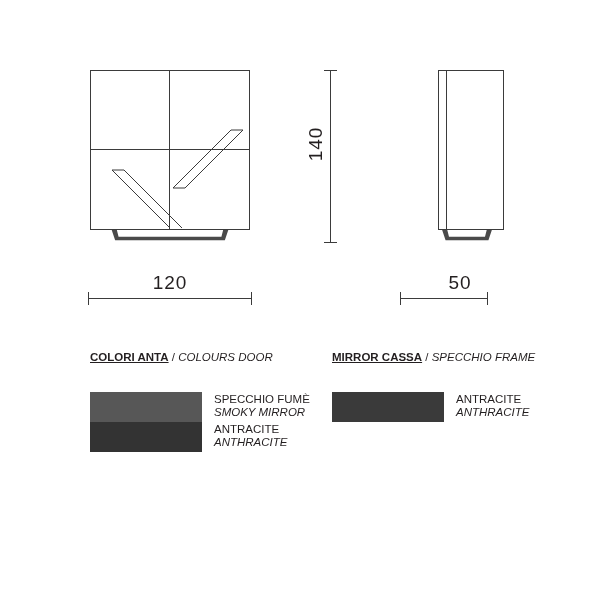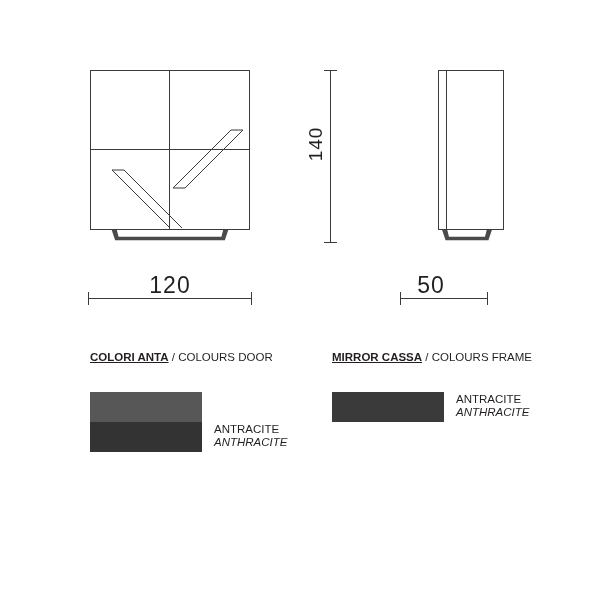--- a/index.html
+++ b/index.html
@@ -170,47 +170,48 @@
     top: -6px;
     height: 13px;
     width: 0;
     border-left: 1px solid #3b3b3b;
   }
   .dim-h .cap-l { left: 0; }
   .dim-h .cap-r { right: 0; }
   .dim-h-label {
     position: absolute;
     text-align: center;
-    font-size: 23px;
+    font-size: 19px;
     letter-spacing: 1px;
   }
 
   #dim-width-front { left: 88px; top: 298px; width: 164px; }
   #label-width-front { left: 88px; top: 272px; width: 164px; }
   #dim-depth-side { left: 400px; top: 298px; width: 88px; }
-  #label-depth-side { left: 387px; top: 272px; width: 88px; }
+  #label-depth-side { left: 416px; top: 272px; width: 88px; }
 
   
   .legend-block {
     position: absolute;
   }
   #legend-door { left: 90px; top: 350px; }
   #legend-frame { left: 332px; top: 350px; }
 
   .legend-title {
     font-size: 11.5px;
     white-space: nowrap;
     margin-bottom: 0;
     line-height: 14px;
   }
   .legend-title .it-strong {
     font-weight: bold;
     text-decoration: underline;
   }
   .legend-title .en-italic {
+    font-style: italic;
     font-weight: normal;
   }
   .swatch-rows {
     margin-top: 28px;
   }
   .swatch-row {
     display: flex;
     align-items: flex-start;
   }
   .swatch {
@@ -292,34 +293,38 @@
   </div>
   <div class="dim-h-label" id="label-depth-side">50</div>
 
   <div class="legend-block" id="legend-door">
     <div class="legend-title">
       <span class="it-strong">COLORI ANTA</span><span> / </span><span class="en-italic">COLOURS DOOR</span>
     </div>
     <div class="swatch-rows">
       <div class="swatch-row">
         <div class="swatch" style="background:#575757"></div>
+        <div class="swatch-labels">
+          <div class="swatch-it">SPECCHIO FUMÈ</div>
+          <div class="swatch-en">SMOKY MIRROR</div>
+        </div>
       </div>
       <div class="swatch-row">
         <div class="swatch" style="background:#333333"></div>
         <div class="swatch-labels">
           <div class="swatch-it">ANTRACITE</div>
           <div class="swatch-en">ANTHRACITE</div>
         </div>
       </div>
     </div>
   </div>
 
   <div class="legend-block" id="legend-frame">
     <div class="legend-title">
-      <span class="it-strong">MIRROR CASSA</span><span> / </span><span class="en-italic">COLOURS FRAME</span>
+      <span class="it-strong">MIRROR CASSA</span><span> / </span><span class="en-italic">SPECCHIO FRAME</span>
     </div>
     <div class="swatch-rows">
       <div class="swatch-row">
         <div class="swatch" style="background:#3a3a3a"></div>
         <div class="swatch-labels">
           <div class="swatch-it">ANTRACITE</div>
           <div class="swatch-en">ANTHRACITE</div>
         </div>
       </div>
     </div>

